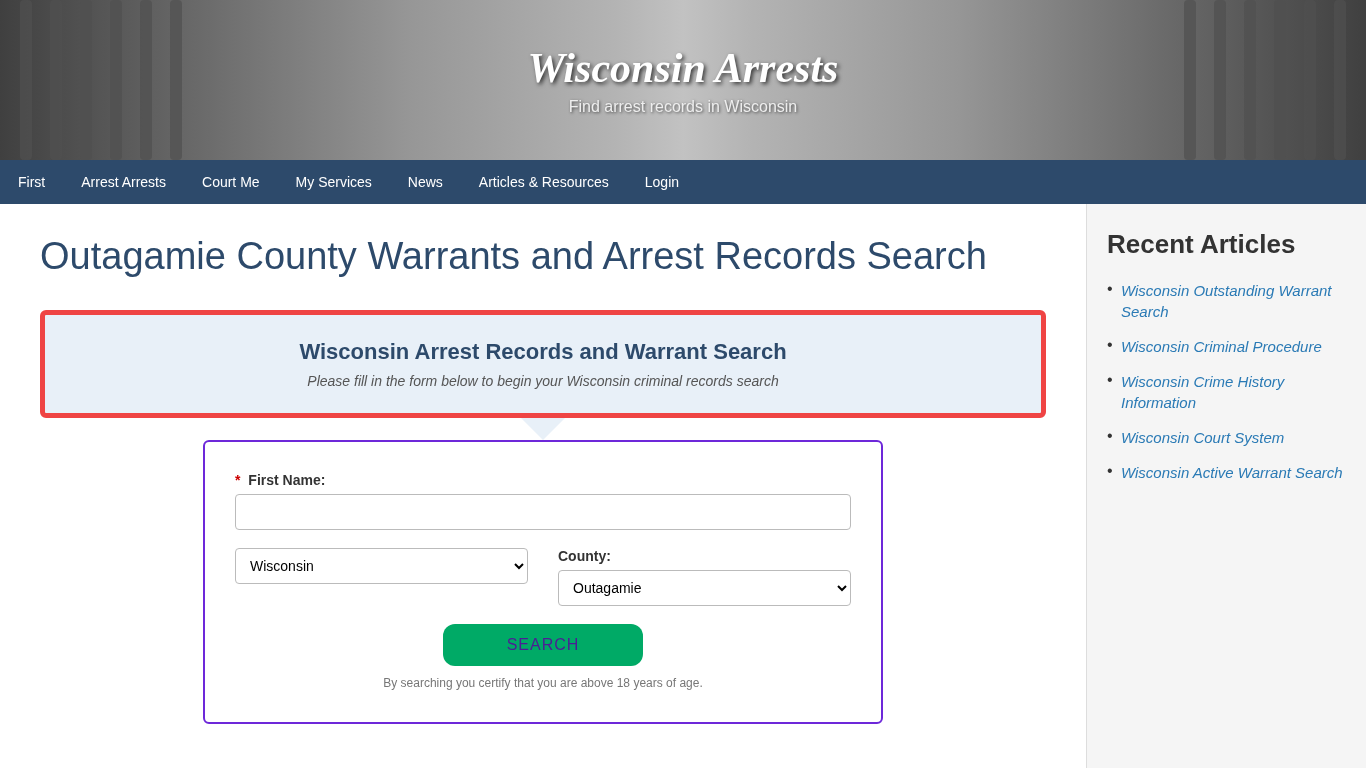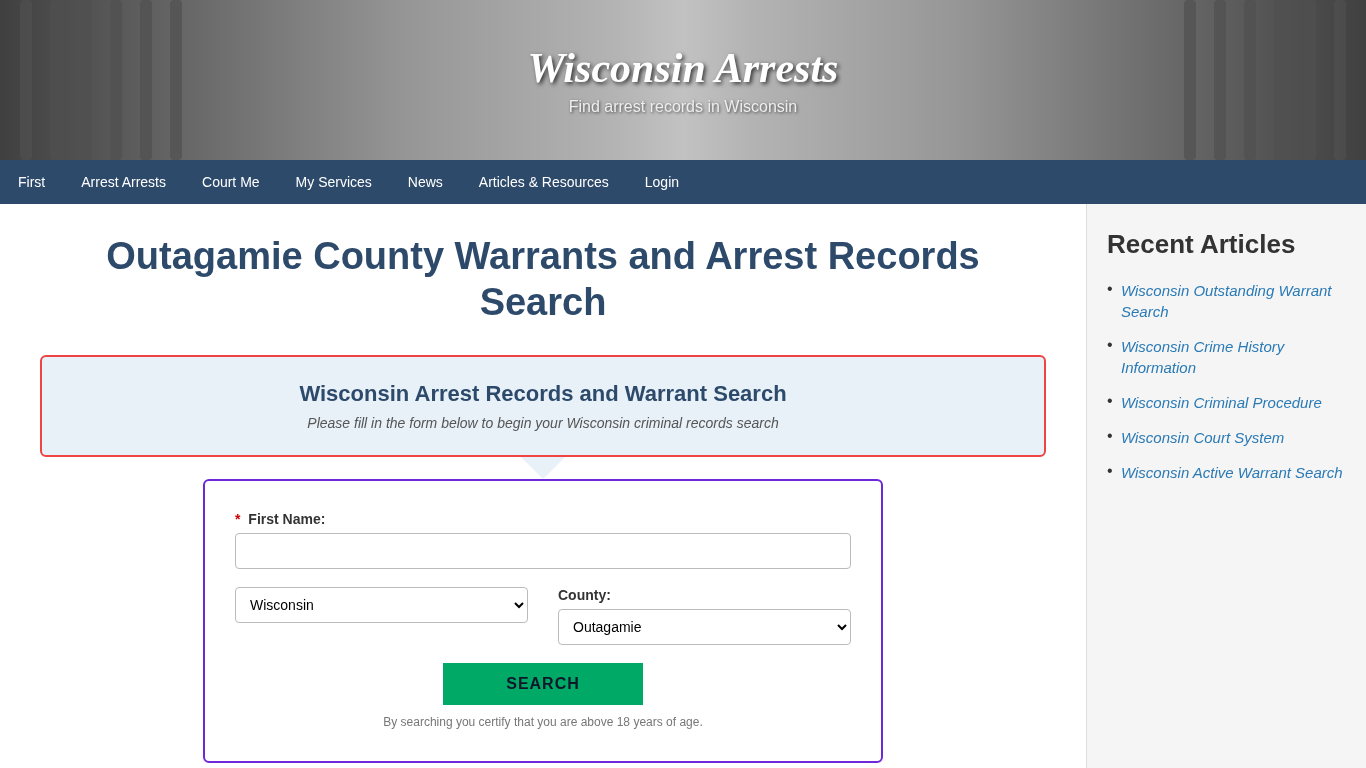--- a/index.html
+++ b/index.html
@@ -92,31 +92,30 @@
     }
 
     
     .content-area {
       flex: 1;
       padding: 30px 40px;
       background: #fff;
     }
     .page-title {
       font-size: 38px;
-      font-weight: bold;
+      font-weight: normal;
       color: #2d4a6b;
-      text-align: center;
       line-height: 1.2;
       margin-bottom: 30px;
     }
 
     
     .search-box-outer {
       background: #e8f0f8;
-      border: 2px solid #ef4444;
+      border: 5px solid #ef4444;
       border-radius: 6px;
       padding: 24px 30px;
       margin-bottom: 0;
       position: relative;
     }
     .search-box-title {
       font-size: 22px;
       font-weight: bold;
       color: #2d4a6b;
       text-align: center;
@@ -198,25 +197,25 @@
       background: #fff;
       height: 36px;
       appearance: auto;
     }
     .search-btn {
       display: block;
       width: 200px;
       margin: 10px auto 10px;
       padding: 12px;
       background: #00aa66;
-      color: #0f172a;
+      color: #4c1d95;
       border: none;
-      border-radius: 0;
+      border-radius: 12px;
       font-size: 16px;
-      font-weight: bold;
+      font-weight: normal;
       letter-spacing: 1px;
       cursor: pointer;
     }
     .form-disclaimer {
       font-size: 12px;
       color: #777;
       text-align: center;
       margin-top: 8px;
     }
 
@@ -364,24 +363,24 @@
 
   </main>
 
   <aside class="sidebar">
     <h2 class="sidebar-title">Recent Articles</h2>
     <ul class="sidebar-list">
       <li>
         <a href="#">Wisconsin Outstanding Warrant Search</a>
       </li>
       <li>
+        <a href="#">Wisconsin Criminal Procedure</a>
+      </li>
+      <li>
         <a href="#">Wisconsin Crime History Information</a>
-      </li>
-      <li>
-        <a href="#">Wisconsin Criminal Procedure</a>
       </li>
       <li>
         <a href="#">Wisconsin Court System</a>
       </li>
       <li>
         <a href="#">Wisconsin Active Warrant Search</a>
       </li>
     </ul>
   </aside>
 

